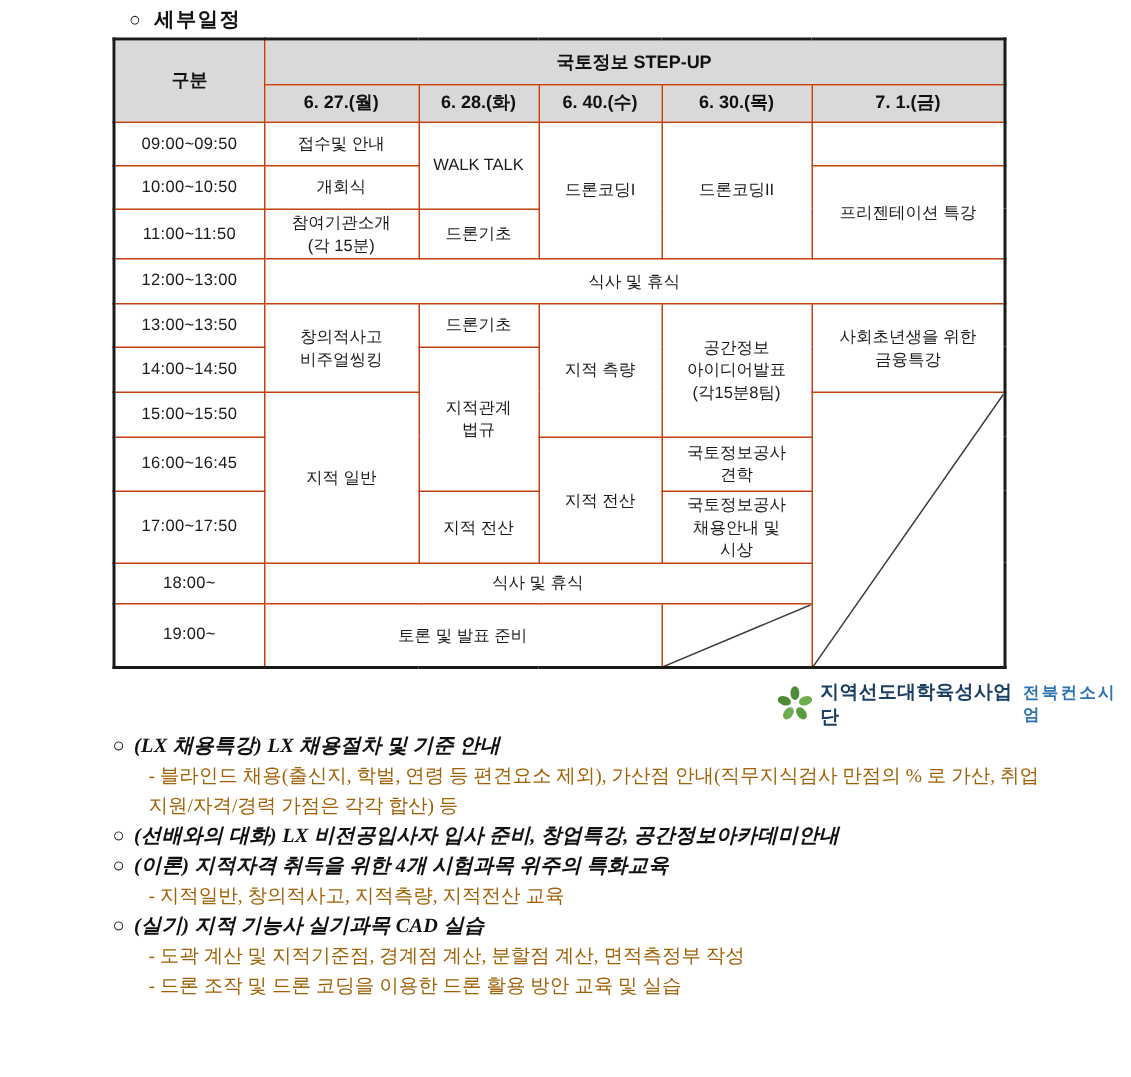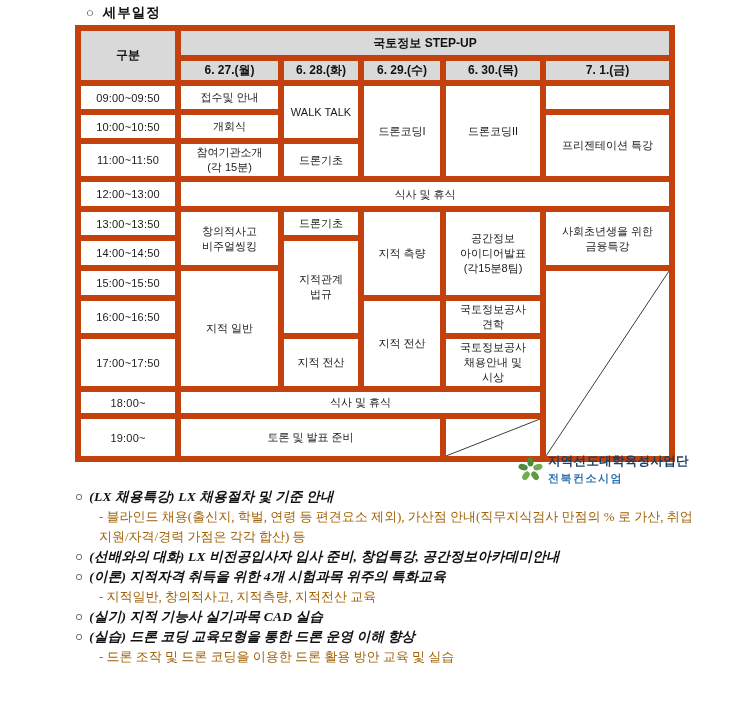--- a/index.html
+++ b/index.html
@@ -8,32 +8,32 @@
 
   
   .page-title { position:absolute; left:86px; top:4px; font-size:13.5px; font-weight:bold;
                 letter-spacing:1px; }
   .page-title .obullet { font-weight:normal; margin-right:8px; font-size:13px; }
 
   
   .schedule-wrap { position:absolute; left:75px; top:25px; }
   table.schedule { border-collapse:collapse; table-layout:fixed; width:594px;
                    border:2px solid #1a1a1a; font-family:"Liberation Sans", sans-serif; }
-  .schedule th, .schedule td { border:6px solid #c2410c; text-align:center; vertical-align:middle;
+  .schedule th, .schedule td { border:1px solid #c2410c; text-align:center; vertical-align:middle;
                    padding:1px 2px; white-space:pre-line; overflow:hidden;margin-top:32px; }
   .schedule th { background:#d9d9d9; font-weight:bold; font-size:12px; color:#111; }
   .schedule td { font-size:11px; color:#1a1a1a; }
   .schedule td.time { font-size:11px; letter-spacing:0.2px; }
   td.diag { position:relative; padding:0; }
   td.diag svg { position:absolute; left:0; top:0; width:100%; height:100%; display:block; }
 
   
   .logo { position:absolute; left:517px; top:453px; display:flex; align-items:flex-start; }
   .logo-icon { width:27px; height:27px; margin-top:3px; }
-  .logo-text { margin-left:4px; display:flex; flex-direction:column;
+  .logo-text { margin-left:4px; display:flex; flex-direction:row;
                font-family:"Liberation Sans", sans-serif; }
   .logo-title { font-size:12.5px; font-weight:bold; color:#1b3f63; letter-spacing:0.3px; }
   .logo-sub { font-size:11px; font-weight:bold; color:#2e74b5; letter-spacing:1.5px; margin-top:1px; }
 
   
   .notes { position:absolute; left:75px; top:487px; width:625px; }
   .note-head { font-size:13.5px; font-weight:bold; line-height:20px; margin-top:0px; letter-spacing:0.2px;font-style:italic; }
   .note-head .obullet { font-weight:normal; margin-right:6px; }
   .note-sub { font-size:13px; line-height:20px; padding-left:24px; color:#a16207; }
   .gap-sm { margin-top:0px; }
@@ -58,21 +58,21 @@
           <col style="width:129px">
       </colgroup>
       <tbody>
           <tr style="height:30px">
         <th rowspan="2">구분</th>
         <th colspan="5">국토정보 STEP-UP</th>
       </tr>
       <tr style="height:25px">
         <th>6. 27.(월)</th>
         <th>6. 28.(화)</th>
-        <th>6. 29.(수)</th>
+        <th>6. 40.(수)</th>
         <th>6. 30.(목)</th>
         <th>7. 1.(금)</th>
       </tr>
       <tr style="height:29px">
         <td class="time">09:00~09:50</td>
         <td>접수및 안내</td>
         <td rowspan="2">WALK TALK</td>
         <td rowspan="3">드론코딩I</td>
         <td rowspan="3">드론코딩II</td>
         <td></td>
@@ -112,21 +112,21 @@
       <tr style="height:30px">
         <td class="time">15:00~15:50</td>
         <td rowspan="3">지적 일반</td>
         <td rowspan="5" class="diag">
           <svg viewBox="0 0 100 100" preserveAspectRatio="none">
             <line x1="0" y1="100" x2="100" y2="0" stroke="#3c3c3c" stroke-width="1" vector-effect="non-scaling-stroke"></line>
           </svg>
         </td>
       </tr>
       <tr style="height:36px">
-        <td class="time">16:00~16:50</td>
+        <td class="time">16:00~16:45</td>
         <td rowspan="2">지적 전산</td>
         <td>국토정보공사
 견학</td>
       </tr>
       <tr style="height:43px">
         <td class="time">17:00~17:50</td>
         <td>지적 전산</td>
         <td>국토정보공사
 채용안내 및
 시상</td>
@@ -184,24 +184,22 @@
       <div class="note-head">
         <span class="obullet">○</span><span>(이론) 지적자격 취득을 위한  4개 시험과목 위주의 특화교육</span>
       </div>
       <div class="note-sub">- 지적일반, 창의적사고, 지적측량, 지적전산 교육</div>
     </div>
 
     <div class="note">
       <div class="note-head">
         <span class="obullet">○</span><span>(실기) 지적 기능사 실기과목 CAD 실습</span>
       </div>
-    </div>
-
-    <div class="note">
-      <div class="note-head">
-        <span class="obullet">○</span><span>(실습) 드론 코딩 교육모형을 통한 드론 운영 이해 향상</span>
-      </div>
+      <div class="note-sub">- 도곽 계산 및 지적기준점, 경계점 계산, 분할점 계산, 면적측정부 작성</div>
+    </div>
+
+    <div class="note">
       <div class="note-sub">-  드론 조작 및 드론 코딩을 이용한 드론 활용 방안 교육 및 실습</div>
     </div>
 
   </div>
 
 </div>
 
 </body></html>

